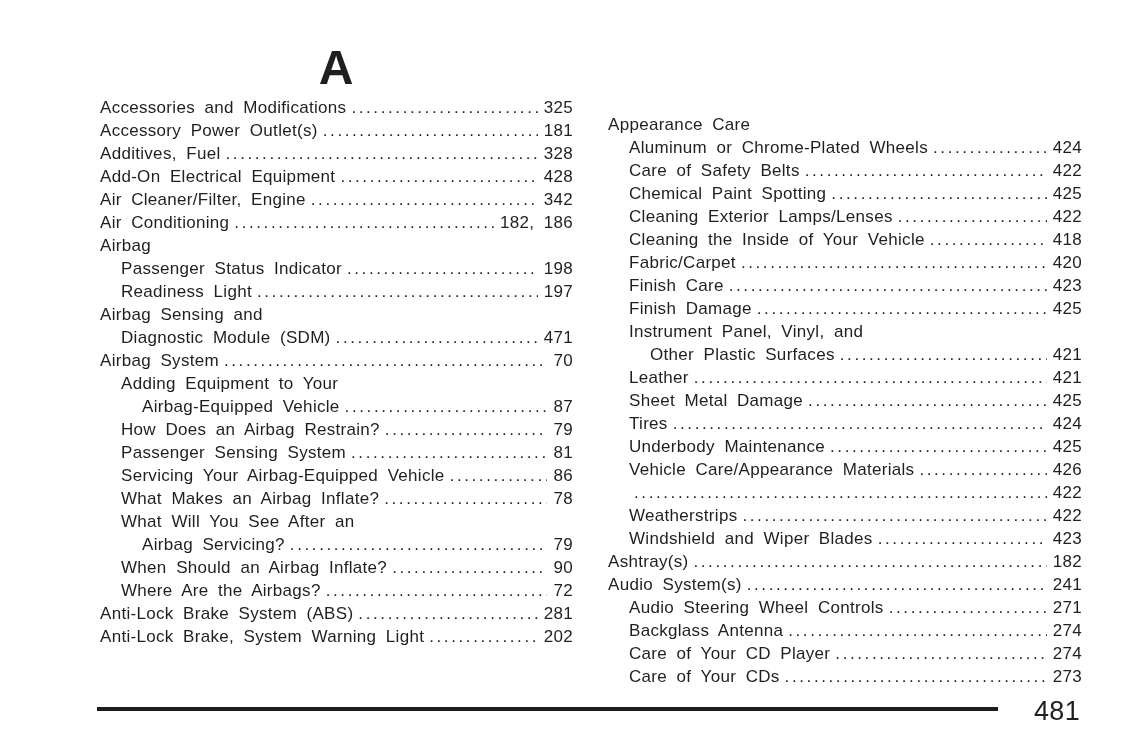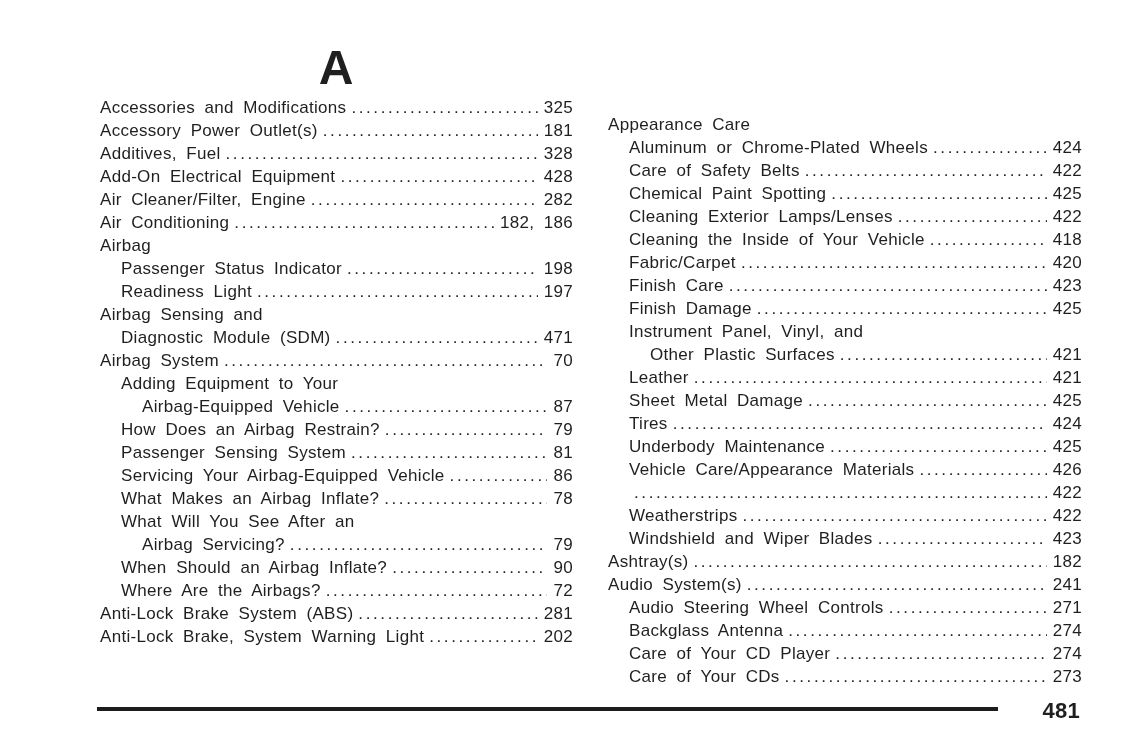--- a/index.html
+++ b/index.html
@@ -55,24 +55,23 @@
     left: 97px;
     top: 707px;
     width: 901px;
     height: 4px;
     background: #1c1c1c;
   }
   .folio {
     position: absolute;
     top: 699px;
     right: 45px;
-    font-size: 22px;
+    font-size: 27px;
     line-height: 24px;
     letter-spacing: 0.3px;
-    font-weight: bold;
   }
 </style>
 </head>
 <body>
 
 <div class="page">
 
   <div class="col col-left">
     <div class="section-letter">A</div>
     <div>
@@ -92,21 +91,21 @@
           <span class="pagenum">328</span>
         </div>
         <div class="row i0">
           <span class="label">Add-On Electrical Equipment</span>
           <span class="leader"></span>
           <span class="pagenum">428</span>
         </div>
         <div class="row i0">
           <span class="label">Air Cleaner/Filter, Engine</span>
           <span class="leader"></span>
-          <span class="pagenum">282</span>
+          <span class="pagenum">342</span>
         </div>
         <div class="row i0">
           <span class="label">Air Conditioning</span>
           <span class="leader"></span>
           <span class="pagenum">182, 186</span>
         </div>
         <div class="row i0">
           <span class="label">Airbag</span>
         </div>
         <div class="row i1">

